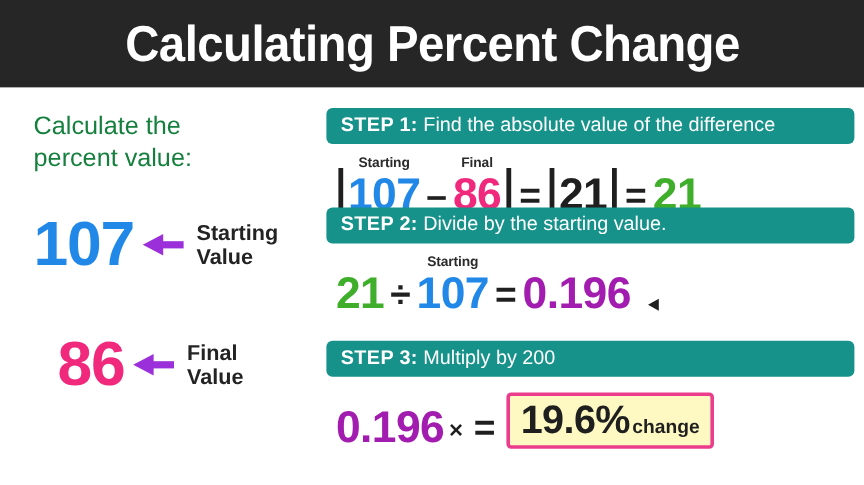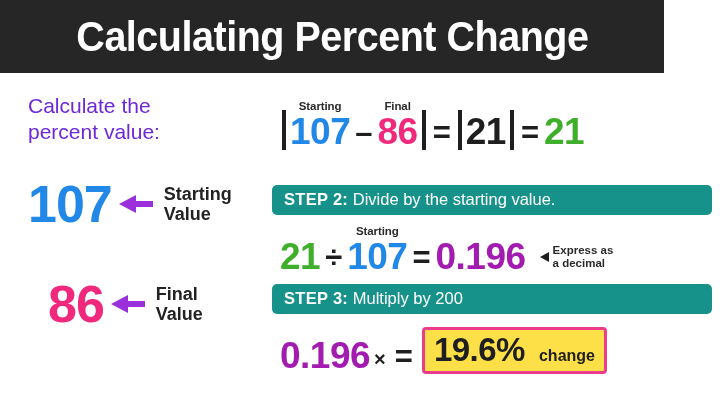--- a/index.html
+++ b/index.html
@@ -12,21 +12,21 @@
     background: #ffffff;
     font-family: "Liberation Sans", sans-serif;
     overflow: hidden;
     position: relative;
   }
 
   
   .titlebar {
     position: absolute;
     left: 0; top: 0;
-    width: 664px;
+    width: 720px;
     height: 73px;
     background: #262626;
     display: flex;
     align-items: center;
     justify-content: center;
   }
   .titlebar .title {
     color: #ffffff;
     font-size: 42px;
     font-weight: bold;
@@ -50,21 +50,21 @@
     left: 0; top: 0;
     width: 272px;
     height: 331px;
   }
   .prompt {
     position: absolute;
     left: 28px;
     top: 20px;
     font-size: 21px;
     font-weight: normal;
-    color: #6d28d9;
+    color: #15803d;
     line-height: 1.22;
     width: 220px;
   }
   .value-row {
     position: absolute;
     display: flex;
     align-items: center;
   }
   .value-row.starting { left: 28px; top: 105px; }
   .value-row.final    { left: 48px; top: 205px; }
@@ -109,21 +109,21 @@
 
   
   .right-panel {
     position: absolute;
     left: 272px; top: 0;
     width: 448px;
     height: 331px;
   }
   .step-block { position: absolute; left: 0; width: 448px; }
   .step-block.s1 { top: 17px; }
-  .step-block.s2 { top: 112px; }
+  .step-block.s2 { top: 100px; }
   .step-block.s3 { top: 211px; }
 
   .banner {
     background: #17928a;
     border-radius: 5px;
     color: #ffffff;
     font-size: 16.5px;
     padding: 5px 10px 6px 12px;
     box-sizing: border-box;
     white-space: nowrap;
@@ -211,38 +211,38 @@
     font-weight: bold;
     color: #2b2b2b;
     line-height: 1.18;
     white-space: nowrap;
   }
 
   
   .answer-box {
     border: 3px solid #ec3d8c;
     border-radius: 4px;
-    background: #fde047;
+    background: #fef9c3;
     padding: 3px 9px 5px 9px;
     display: flex;
     align-items: baseline;
     margin-left: 4px;
   }
   .answer-box .answer {
     font-size: 33px;
     font-weight: bold;
     color: #1f1f1f;
     letter-spacing: -0.5px;
     line-height: 1;
   }
   .answer-box .answer-suffix {
     font-size: 16px;
     font-weight: bold;
     color: #1f1f1f;
-    margin-left: 14px;
+    margin-left: 2px;
     line-height: 1;
   }
 </style>
 </head>
 <body>
 
 <div class="titlebar">
   <div class="title">Calculating Percent Change</div>
 </div>
 
@@ -276,20 +276,24 @@
       <span class="value-label">
         <span>Final</span><br>
         <span>Value</span>
       </span>
     </div>
   </div>
 
   <div class="right-panel">
 
     <div class="step-block s1">
+      <div class="banner">
+        <span class="step-key">STEP 1:</span>
+        <span class="step-text">Find the absolute value of the difference</span>
+      </div>
       <div class="equation">
         <span class="abs-bar"></span>
         <span class="cap-wrap">
           <span class="caption">Starting</span>
           <span class="eq-term blue">107</span>
         </span>
         <span class="eq-op">–</span>
         <span class="cap-wrap">
           <span class="caption">Final</span>
           <span class="eq-term pink">86</span>
@@ -313,24 +317,20 @@
         <span class="eq-term green">21</span>
         <span class="eq-op">÷</span>
         <span class="cap-wrap">
           <span class="caption">Starting</span>
           <span class="eq-term blue">107</span>
         </span>
         <span class="eq-op">=</span>
         <span class="eq-term orange">0.196</span>
         <span class="note">
           <span class="mini-arrow"></span>
-          <span class="note-text">
-            <span>Express as</span><br>
-            <span>a decimal</span>
-          </span>
         </span>
       </div>
     </div>
 
     <div class="step-block s3">
       <div class="banner">
         <span class="step-key">STEP 3:</span>
         <span class="step-text">Multiply by 200</span>
       </div>
       <div class="equation">

